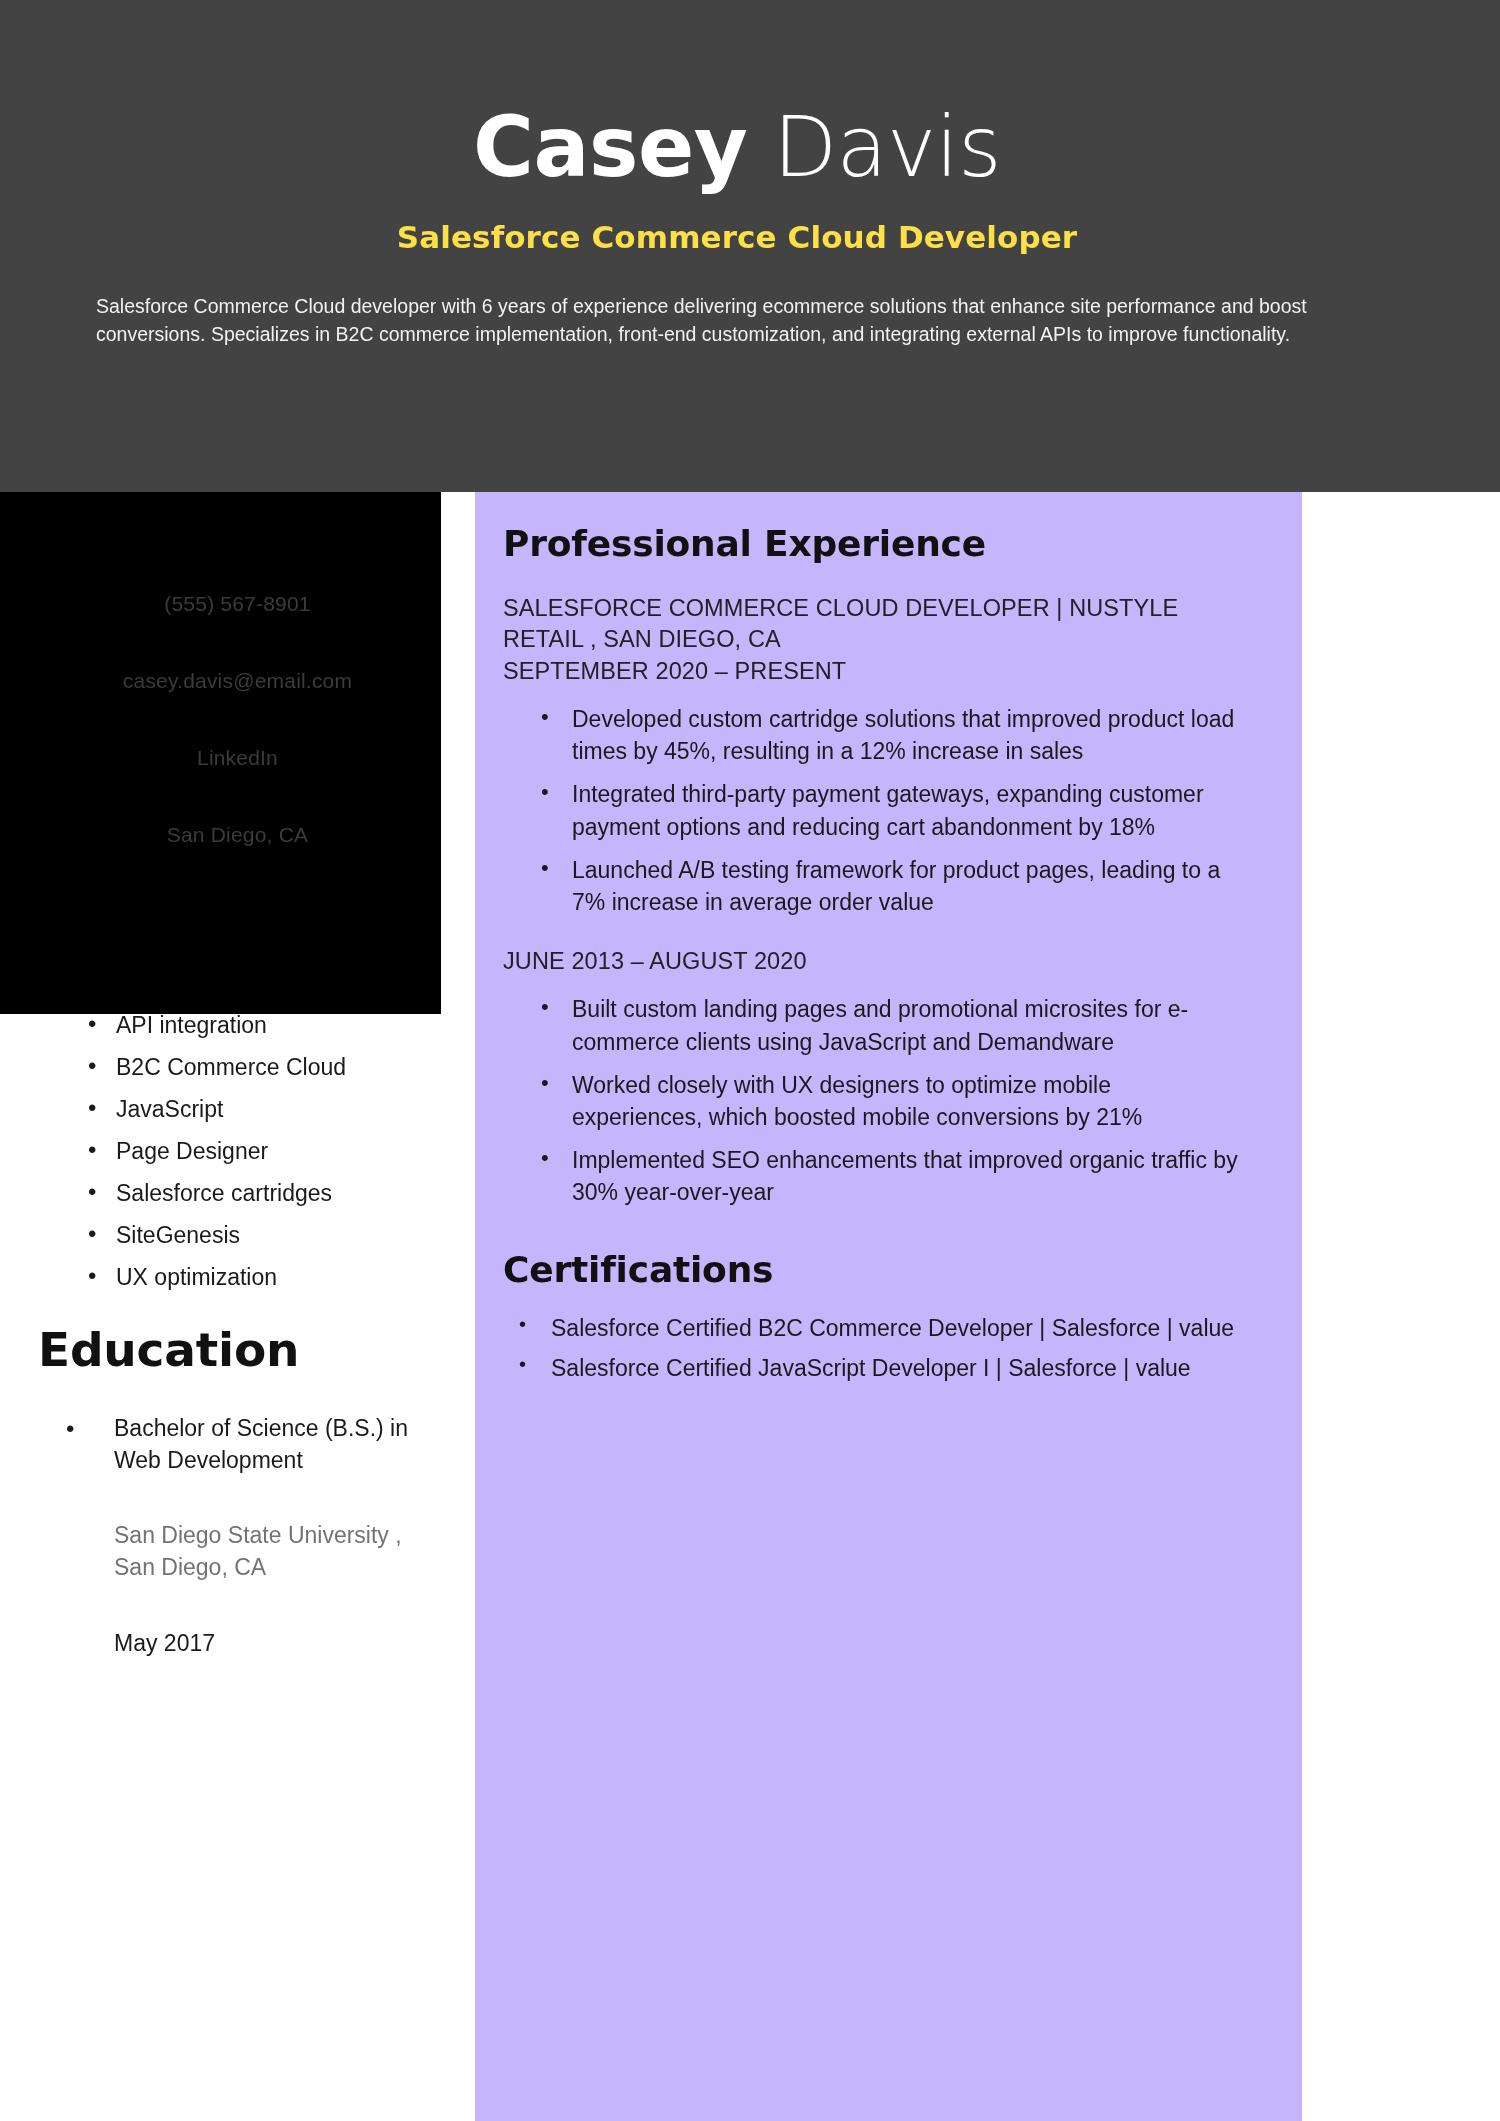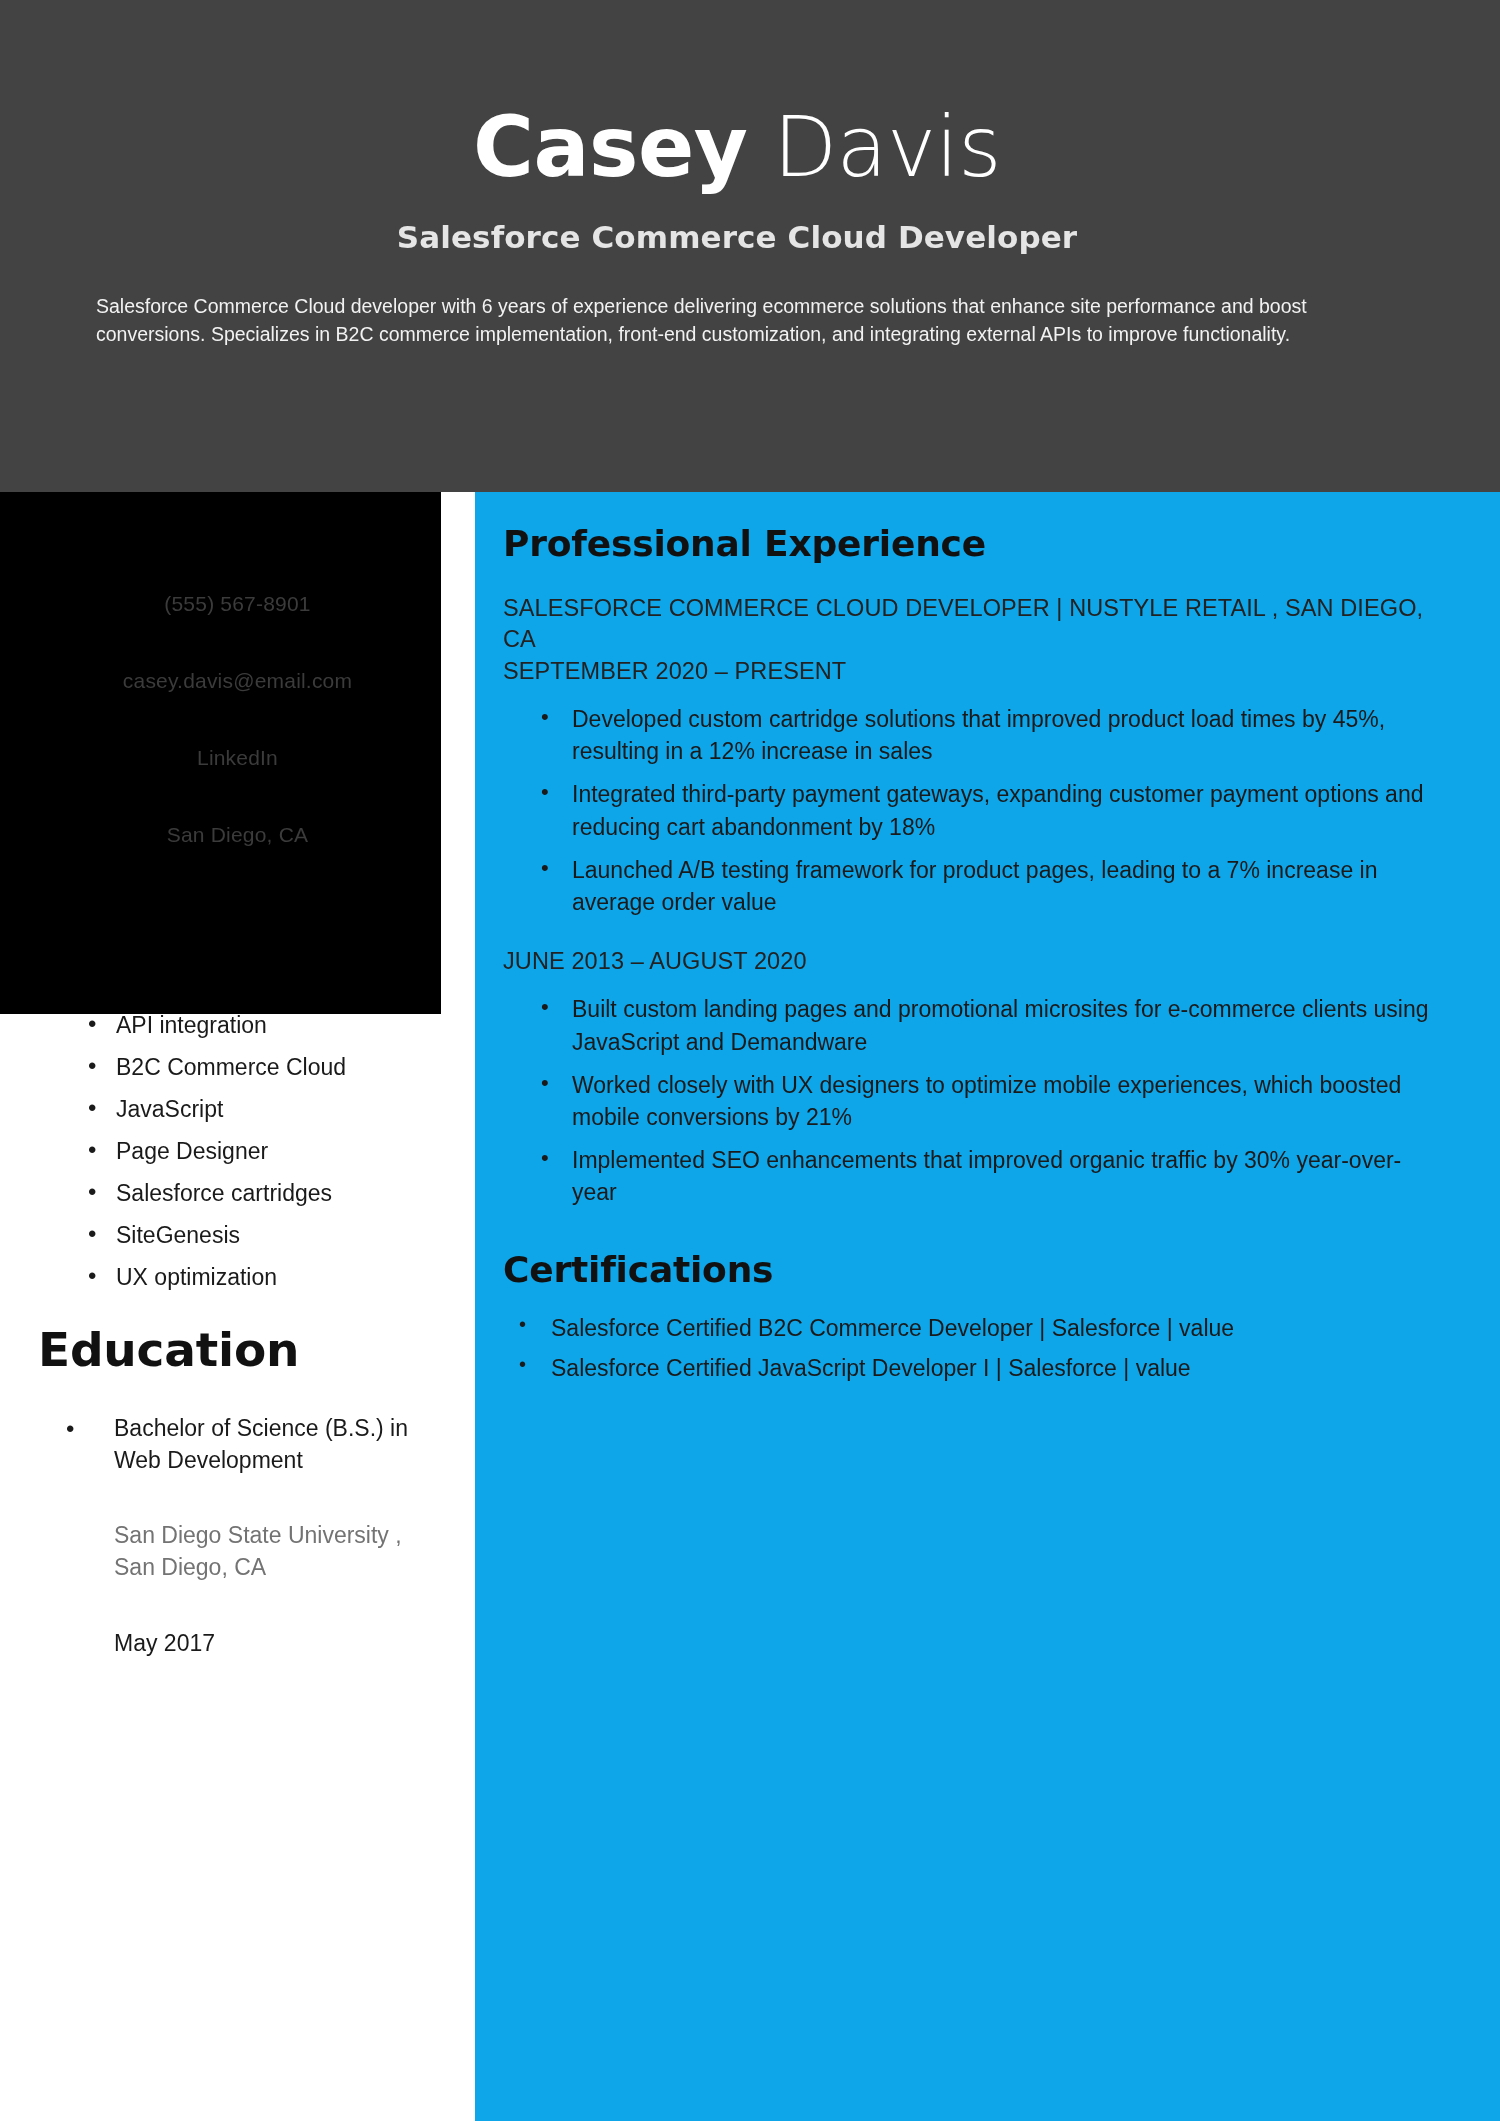--- a/index.html
+++ b/index.html
@@ -55,21 +55,21 @@
     font-size: 83px;
     color: #ffffff;
     letter-spacing: -0.5px;
   }
   .job-title {
     text-align: center;
     margin-top: 30px;
     font-family: "DejaVu Sans", sans-serif;
     font-weight: 700;
     font-size: 31px;
-    color: #e5e5e5;
+    color: #fde047;
     letter-spacing: 0.1px;
   }
   .summary {
     margin-top: 38px;
     font-family: "Liberation Sans", sans-serif;
     font-size: 19.5px;
     line-height: 1.42;
     color: #f2f2f2;
     text-align: left;
     width: 1262px;
@@ -188,23 +188,23 @@
     line-height: 1.38;
     padding-left: 48px;
     margin-top: 44px;
   }
 
   
   .right-col {
     position: absolute;
     left: 475px;
     top: 492px;
-    width: 1025px;
+    width: 827px;
     height: 1629px;
-    background: #0ea5e9;
+    background: #c4b5fd;
   }
   .right-inner {
     padding: 30px 58px 0 28px;
   }
   .section-heading {
     font-family: "DejaVu Sans", sans-serif;
     font-weight: 700;
     font-size: 36px;
     color: #111111;
     letter-spacing: -0.2px;

